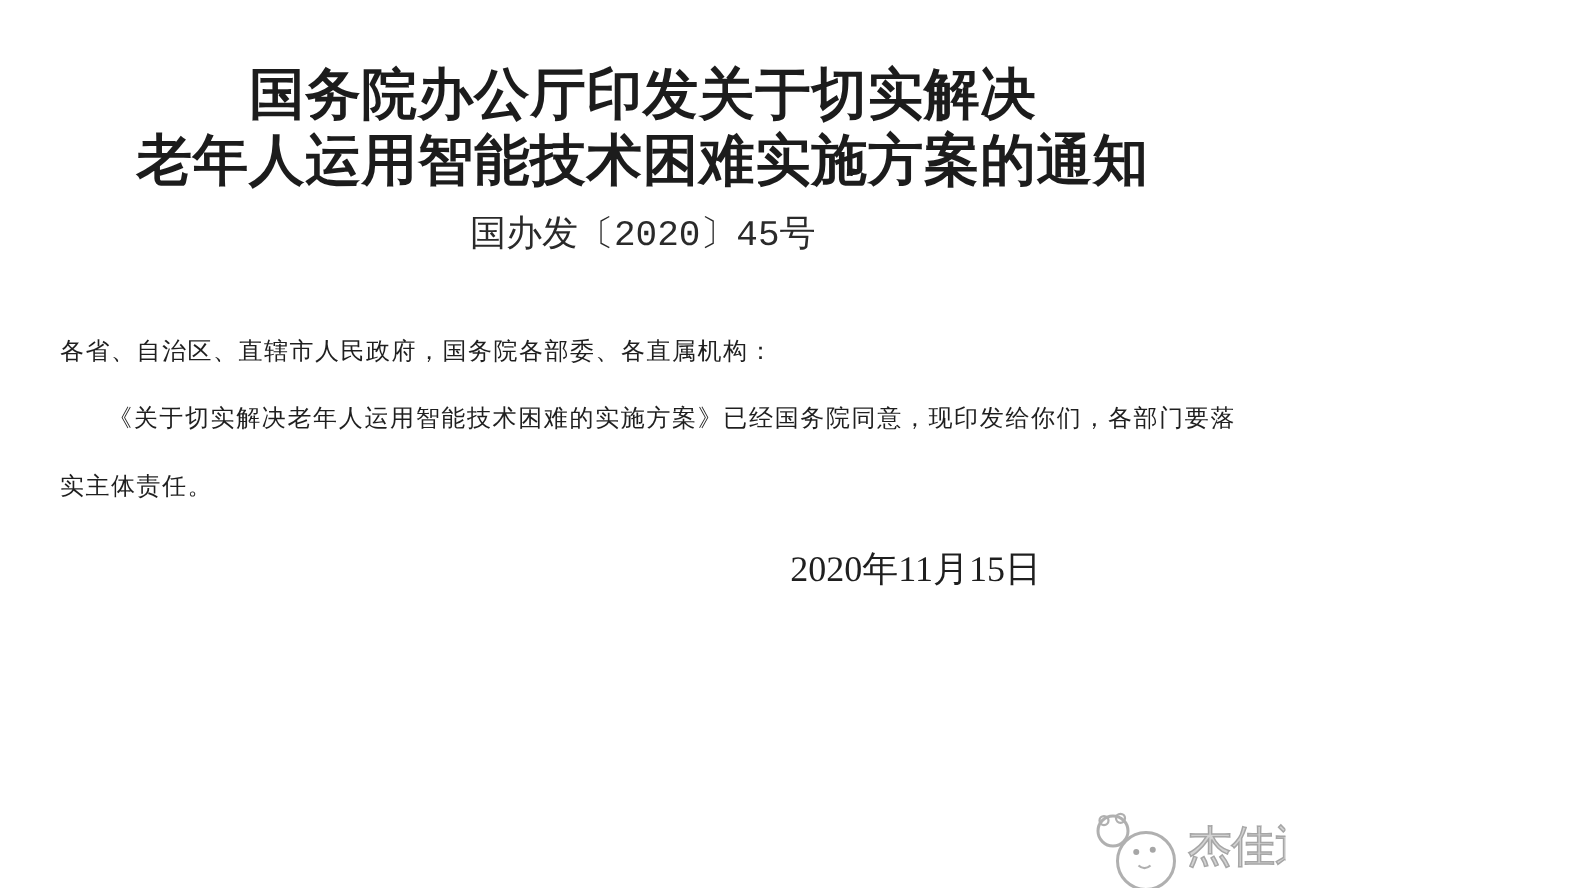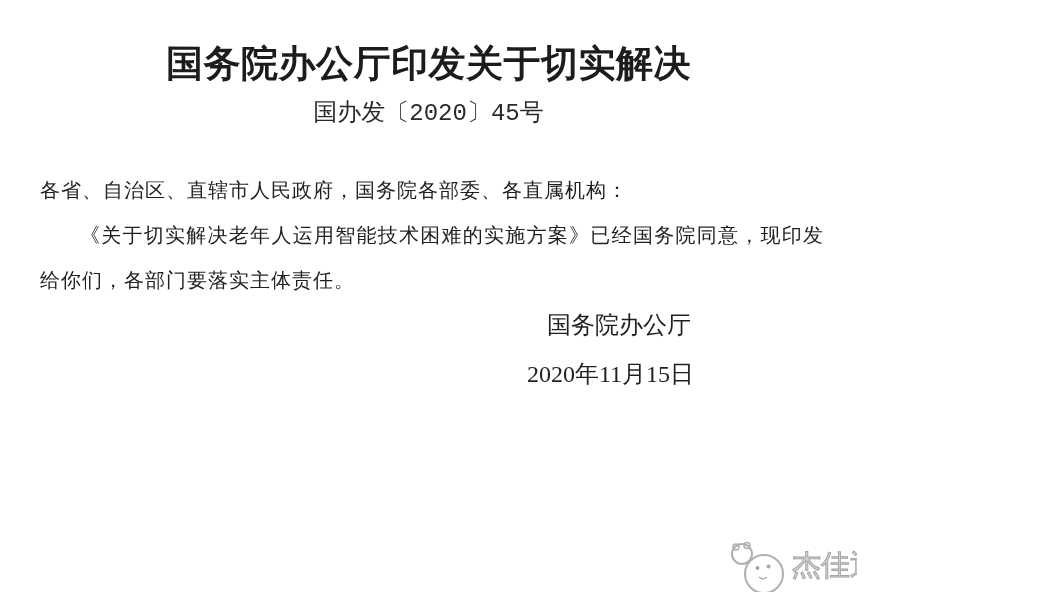--- a/index.html
+++ b/index.html
@@ -31,21 +31,21 @@
     margin-top: 13px;
     text-align: center;
     font-size: 24px;
     line-height: 30px;
     color: #2a2a2a;
     font-family: Liberation Mono, monospace;
   }
   .body {
     margin-top: 39px;
     padding: 0 33px 0 40px;
-    font-size: 20px;
+    font-size: 16px;
     line-height: 45px;
     letter-spacing: 1px;
     text-align: justify;
     color: #1f1f1f;
   }
   .body p { margin: 0; }
   .salutation { text-indent: 0; }
   .para { text-indent: 2em; }
   .sign-block {
     margin-top: 6px;
@@ -87,31 +87,31 @@
     margin-left: 2px;
   }
 </style>
 </head>
 <body>
 
 <div class="page">
 
   <h1 class="title">
     <span>国务院办公厅印发关于切实解决</span><br>
+    <span>老年人运用智能技术困难实施方案的通知</span>
   </h1>
 
   <div class="docnum">国办发〔2020〕45号</div>
 
   <div class="body">
     <p class="salutation">各省、自治区、直辖市人民政府，国务院各部委、各直属机构：</p>
     <p class="para">《关于切实解决老年人运用智能技术困难的实施方案》已经国务院同意，现印发给你们，各部门要落实主体责任。</p>
   </div>
 
   <div class="sign-block">
-    <div class="issuer">国务院办公厅</div>
     <div class="date">2020年11月15日</div>
   </div>
 
   <div class="watermark">
     <svg class="wm-logo" viewBox="0 0 64 58" fill="none" xmlns="http://www.w3.org/2000/svg">
       <circle cx="16" cy="14" r="10" stroke="#b0b0b0" stroke-width="2" fill="none"></circle>
       <circle cx="10" cy="7" r="3" stroke="#b0b0b0" stroke-width="1.5" fill="none"></circle>
       <circle cx="21" cy="5.5" r="3" stroke="#b0b0b0" stroke-width="1.5" fill="none"></circle>
       <circle cx="38" cy="34" r="19" stroke="#b0b0b0" stroke-width="2" fill="none"></circle>
       <circle cx="31.5" cy="28" r="2" fill="#a6a6a6"></circle>

